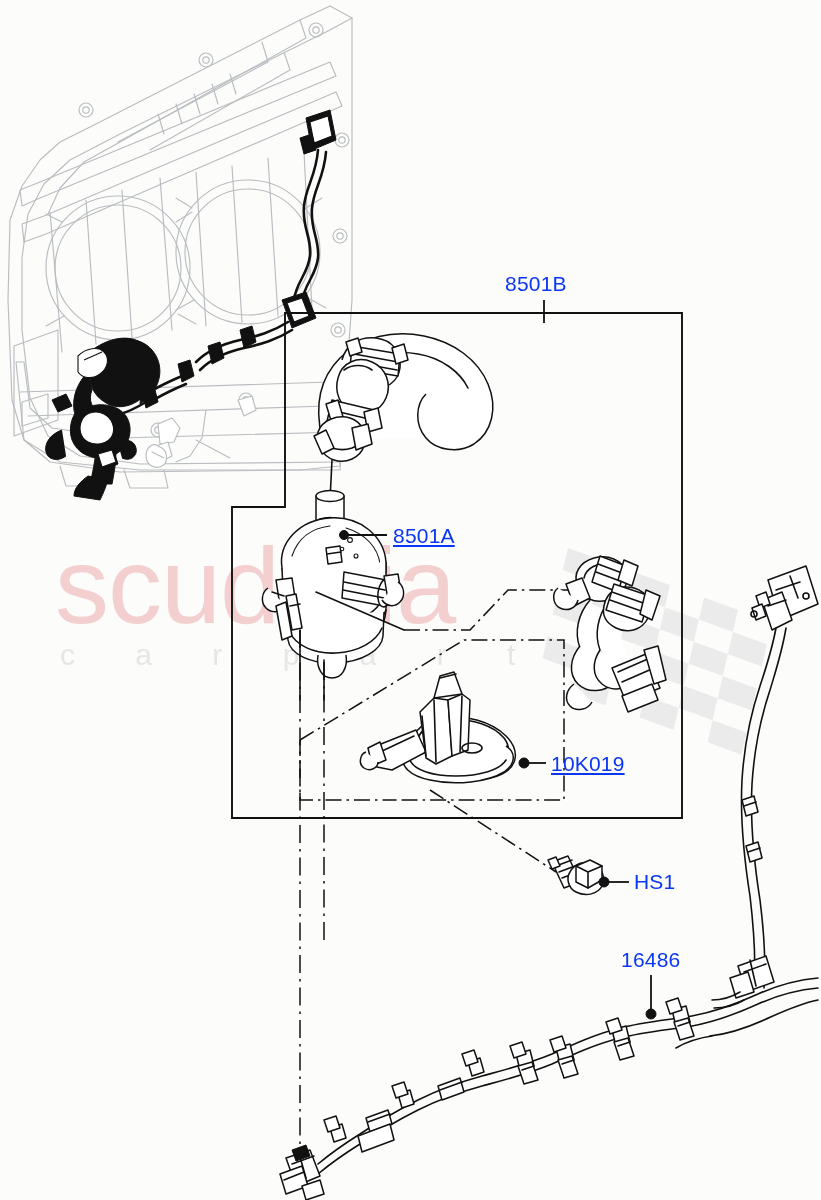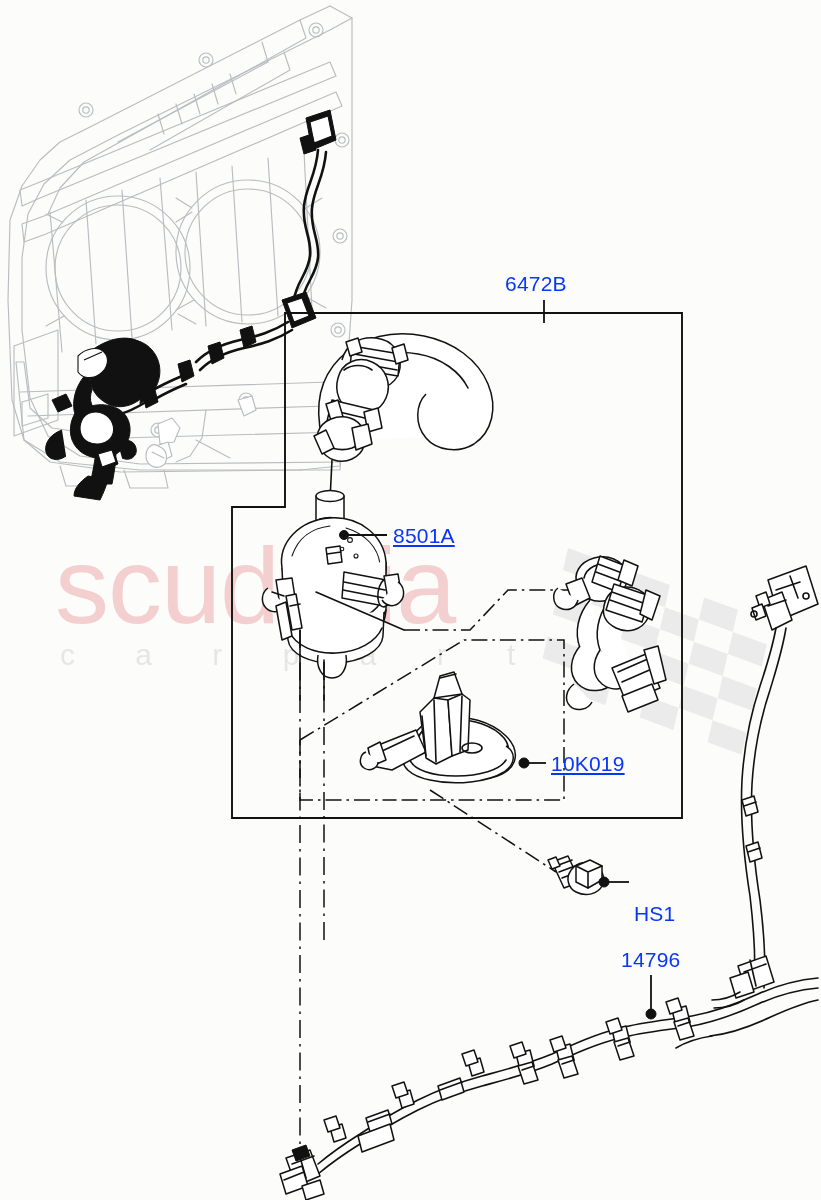--- a/index.html
+++ b/index.html
@@ -495,19 +495,19 @@
       <path class="wht" d="M302,1186 L320,1180 L324,1194 L306,1200 Z"></path>
     </g>
 
     <g>
       <line class="lead" x1="651" y1="975" x2="651" y2="1012"></line>
       <circle class="blk" cx="651" cy="1014" r="5"></circle>
     </g>
 
   </svg>
 
-  <div class="callout-label" style="left:505px; top:272px;">6472B</div>
+  <div class="callout-label" style="left:505px; top:272px;">8501B</div>
   <div class="callout-label" style="left:393px; top:524px;text-decoration:underline;">8501A</div>
   <div class="callout-label" style="left:551px; top:752px;text-decoration:underline;">10K019</div>
-  <div class="callout-label" style="left:634px; top:902px;">HS1</div>
-  <div class="callout-label" style="left:621px; top:948px;">14796</div>
+  <div class="callout-label" style="left:634px; top:870px;">HS1</div>
+  <div class="callout-label" style="left:621px; top:948px;">16486</div>
 
 </div>
 
 </body></html>

